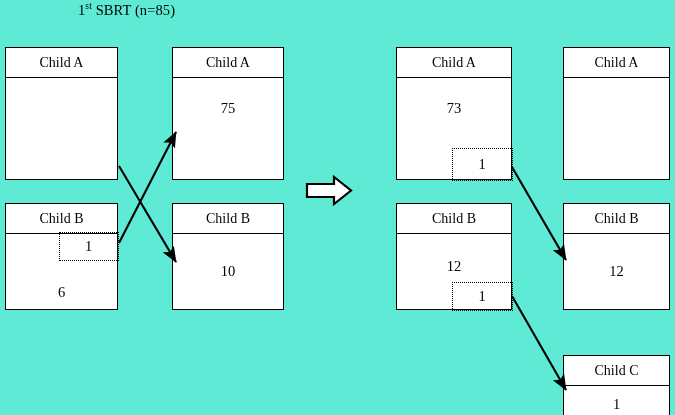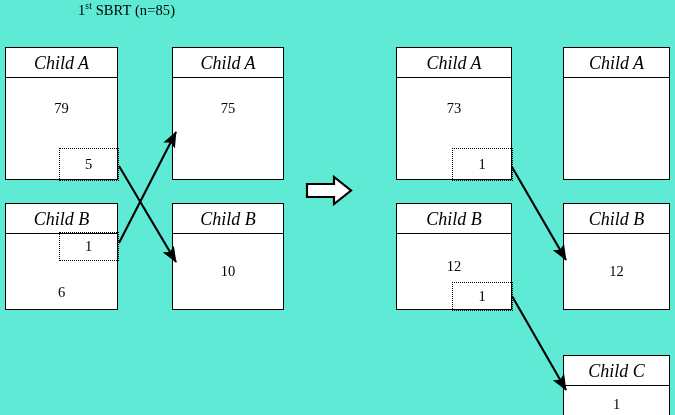--- a/index.html
+++ b/index.html
@@ -37,23 +37,22 @@
     border: 1.6px solid #000;
     background: #ffffff;
   }
   .box-header {
     box-sizing: border-box;
     height: 30px;
     border-bottom: 1.6px solid #000;
     display: flex;
     align-items: center;
     justify-content: center;
-    font-size: 18px;
+    font-size: 14px;
     line-height: 1;
-    font-style: italic;
   }
   .box-body {
     position: relative;
     box-sizing: border-box;
     height: calc(100% - 30px);
     display: flex;
     align-items: center;
     justify-content: center;
     font-size: 14.5px;
   }
@@ -92,26 +91,20 @@
 
 <div id="canvas">
 
   <div class="title" style="left:78px; top:2px;">
     <span>1</span><sup>st</sup><span> SBRT (n=85)</span>
   </div>
 
 
   <div class="box" style="left:5px; top:47px; width:113px; height:133px;">
     <div class="box-header">Child A</div>
-    <div class="box-body top-weighted">
-      <span>79</span>
-      <div class="subcell" style="right:-1.6px; bottom:-1.6px; width:60px; height:33px;">
-        <span>5</span>
-      </div>
-    </div>
   </div>
 
   <div class="box" style="left:5px; top:203px; width:113px; height:107px;">
     <div class="box-header">Child B</div>
     <div class="box-body mid-upper">
       <span style="margin-top:26px;">6</span>
       <div class="subcell" style="right:-1.6px; top:-1.6px; width:60px; height:29px;">
         <span>1</span>
       </div>
     </div>

